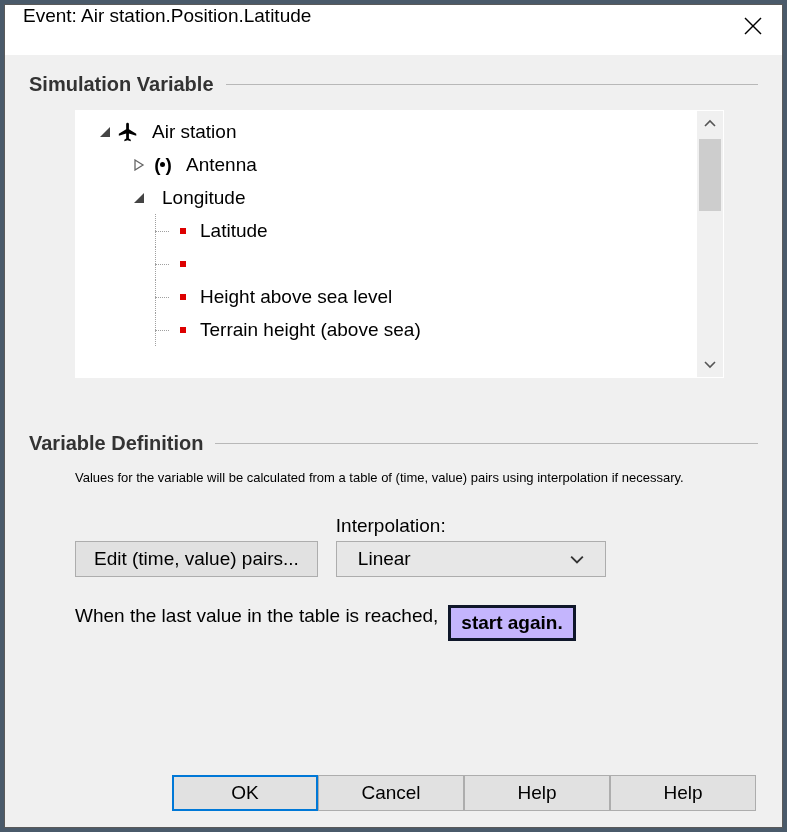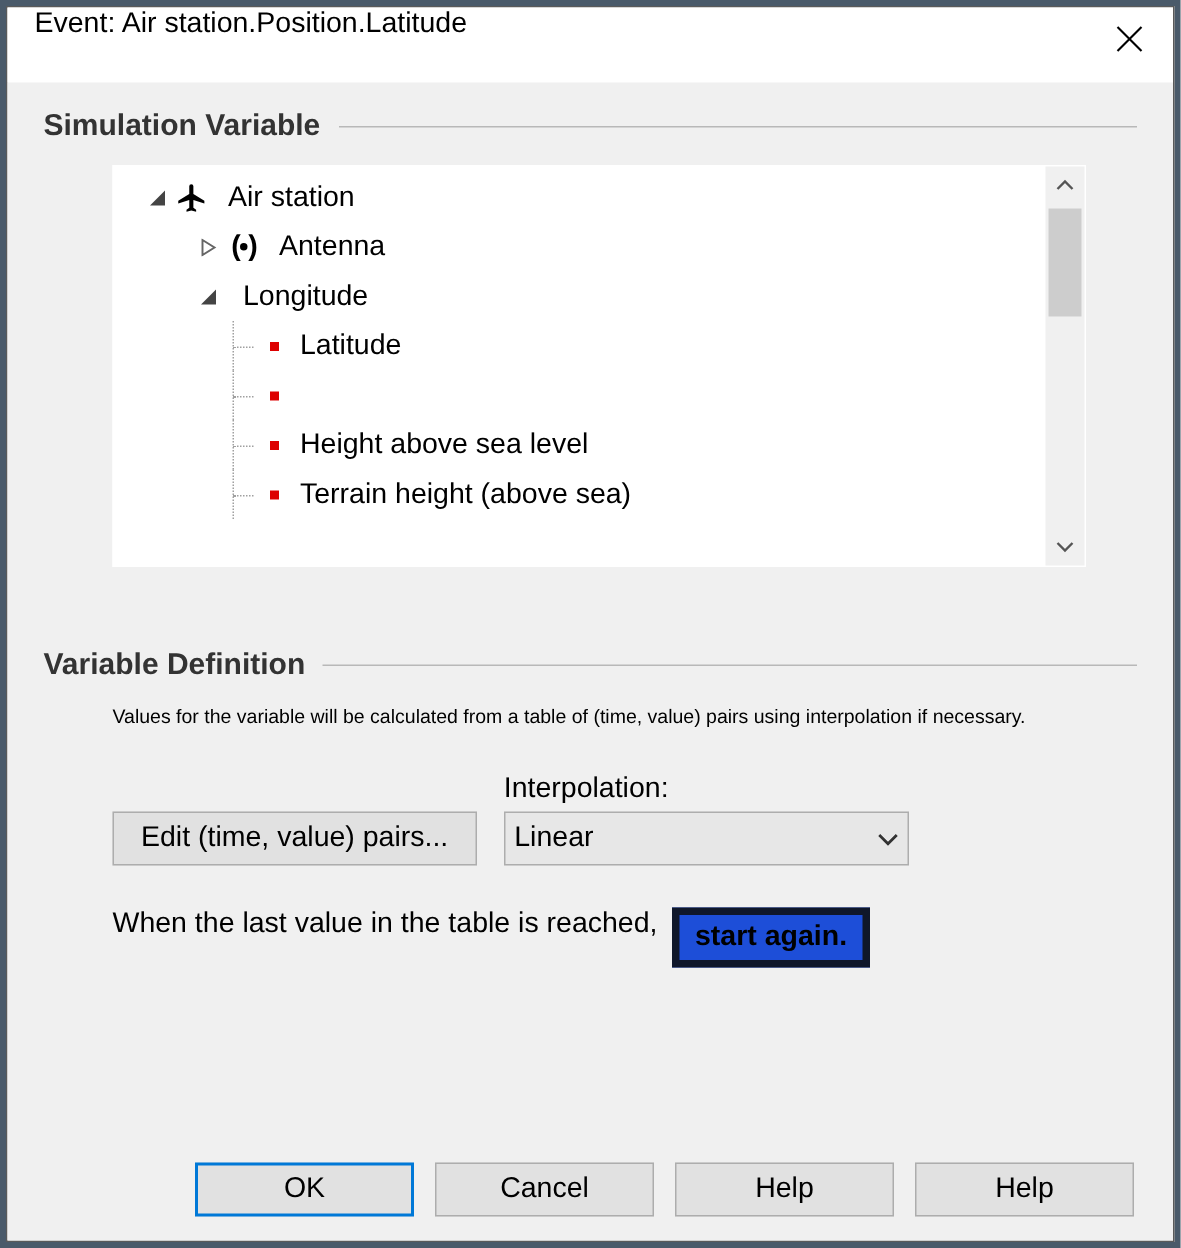--- a/index.html
+++ b/index.html
@@ -173,42 +173,41 @@
     color:#000;
   }
   .btn.default { border: 2px solid #0078d7; background:#e1e1e1; }
   .interp-group { display:flex; flex-direction:column; }
   .interp-group .lbl { font-size:19px; margin-bottom:4px; }
   .select {
     width: 270px; height: 36px;
     border: 1px solid #adadad;
     background: #e7e7e7;
     display: flex; align-items: center;
-    padding: 0 6px;
+    padding: 0 21px;
     font-size: 19px;
     justify-content: space-between;
     cursor: pointer;
   }
   .row-last {
     margin: 28px 0 0 46px;
     font-size: 19px;
     display: flex; align-items: flex-start;
   }
   .text-toggle {
     margin-left: 10px;
     font-weight: 700;
-    border: 5px solid #0f172a;
-    background: #1d4ed8;
+    border: 3px solid #0f172a;
+    background: #c4b5fd;
     padding: 4px 10px;
     cursor: pointer;
   }
   .footer {
     margin-top: auto;
     display: flex;
-    gap: 14px;
     justify-content: flex-end;
     padding-top: 38px;
     padding-right: 2px;
     text-align: center;
   }
   .footer .btn { width: 146px; }
 </style>
 </head>
 <body>
 

